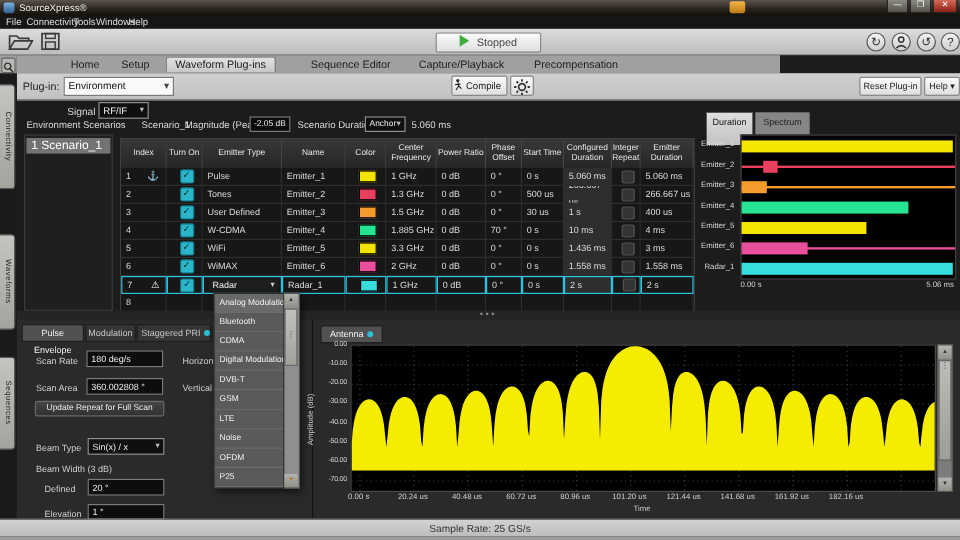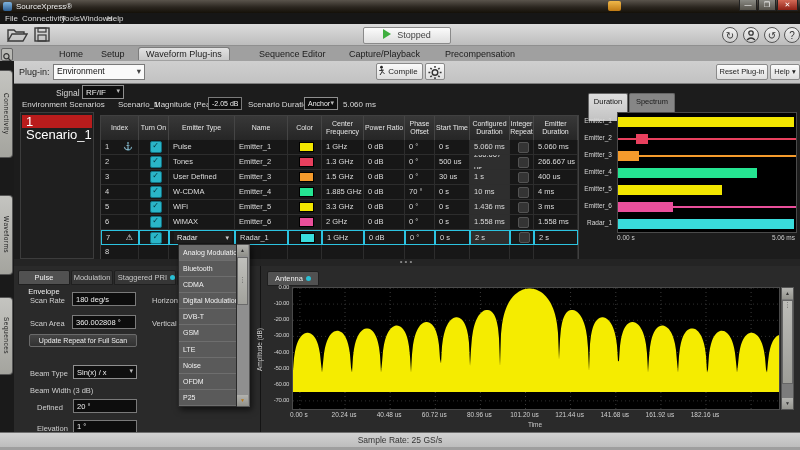--- a/index.html
+++ b/index.html
@@ -25,21 +25,21 @@
   .toolbar{position:absolute;left:0;top:24px;width:800px;height:22px;
     background:linear-gradient(#dcdcdc,#bdbdbd);border-bottom:1px solid #8f8f8f;box-sizing:border-box;}
   .tbtn{position:absolute;background:linear-gradient(#fbfbfb,#dedede);border:1px solid #8a8a8a;
     border-radius:2px;box-sizing:border-box;}
   .run-btn{left:363px;top:3px;width:88px;height:17px;font-size:9px;color:#444;text-align:center;line-height:15px;}
   .play-tri{display:inline-block;width:0;height:0;border-left:8px solid #3fae3f;
     border-top:5px solid transparent;border-bottom:5px solid transparent;margin-right:6px;vertical-align:-1px;}
   .round-icon{position:absolute;top:3px;width:16px;height:16px;border:1px solid #555;border-radius:50%;
     color:#333;font-size:10px;line-height:15px;text-align:center;background:linear-gradient(#f2f2f2,#cfcfcf);box-sizing:border-box;}
   
-  .tabrow{position:absolute;left:0;top:46px;width:800px;height:15px;background:#a0a0a0;
+  .tabrow{position:absolute;left:0;top:46px;width:650px;height:15px;background:#a0a0a0;
     font-size:9px;color:#1b1b1b;}
   .nav-tab{position:absolute;top:2px;padding:1px 7px;}
   .nav-tab.active{background:linear-gradient(#e2e2e2,#c8c8c8);border:1px solid #7c7c7c;border-bottom:none;
     border-radius:3px 3px 0 0;top:1px;}
   
   .pluginrow{position:absolute;left:14px;top:61px;width:786px;height:23px;
     background:linear-gradient(#cfcfcf,#c2c2c2);border-bottom:1px solid #7d7d7d;box-sizing:border-box;
     font-size:9px;color:#222;}
   .lt-combo{position:absolute;background:#fafafa;border:1px solid #7a7a7a;box-sizing:border-box;
     font-size:8.5px;color:#111;padding:1px 3px;}
@@ -55,22 +55,22 @@
   
   .dk-label{color:#d8d8d8;font-size:8px;}
   .dk-combo{position:absolute;background:#0f0f0f;border:1px solid #8f8f8f;box-sizing:border-box;
     color:#eee;font-size:7.5px;padding:1.5px 3px;}
   .dk-combo .arr{position:absolute;right:3px;top:1px;color:#bbb;font-size:7px;}
   .dark-input{position:absolute;background:#0d0d0d;border:1px solid #7a7a7a;box-sizing:border-box;
     color:#eee;font-size:7.5px;padding:0 3px;font-family:"Liberation Sans",sans-serif;}
   
   .scen-list{position:absolute;left:20px;top:112px;width:74px;height:147px;
     background:#1f1f1f;border:1px solid #3c3c3c;box-sizing:border-box;}
-  .scen-item{position:absolute;left:1px;top:2px;width:70px;height:13px;background:#b91c1c;
-    color:#fff;font-size:13px;line-height:13px;padding-left:4px;box-sizing:border-box;}
+  .scen-item{position:absolute;left:1px;top:2px;width:70px;height:13px;background:#737373;
+    color:#fff;font-size:10px;line-height:13px;padding-left:4px;box-sizing:border-box;}
   
   .etable{position:absolute;left:100px;top:115px;width:477px;border:1px solid #404040;box-sizing:content-box;}
   .trow{display:flex;}
   .th{background:linear-gradient(#383838,#262626);color:#e6e6e6;font-size:7px;text-align:center;
     border-right:1px solid #454545;box-sizing:border-box;height:24px;display:flex;align-items:center;
     justify-content:center;white-space:pre-line;line-height:8px;}
   .td{background:#171717;color:#dcdcdc;font-size:7.5px;height:15px;line-height:14px;
     border-right:1px solid #2d2d2d;border-bottom:1px solid #2d2d2d;box-sizing:border-box;
     padding-left:4px;display:flex;align-items:center;overflow:hidden;}
   .td.lite{background:#2e2e2e;}

